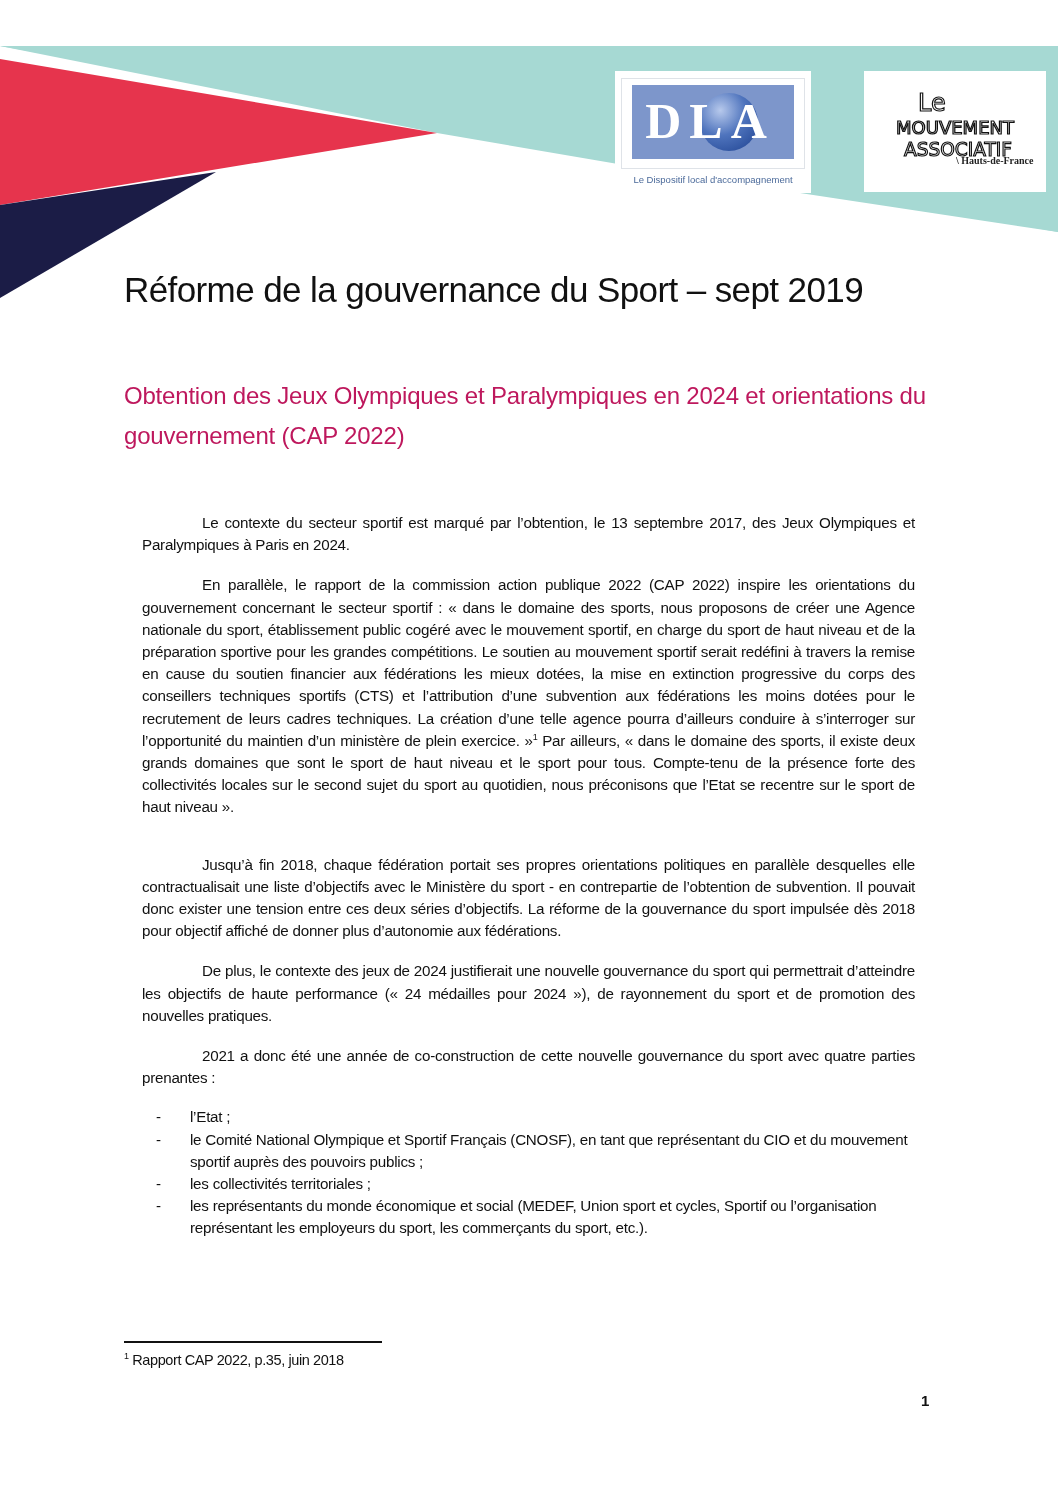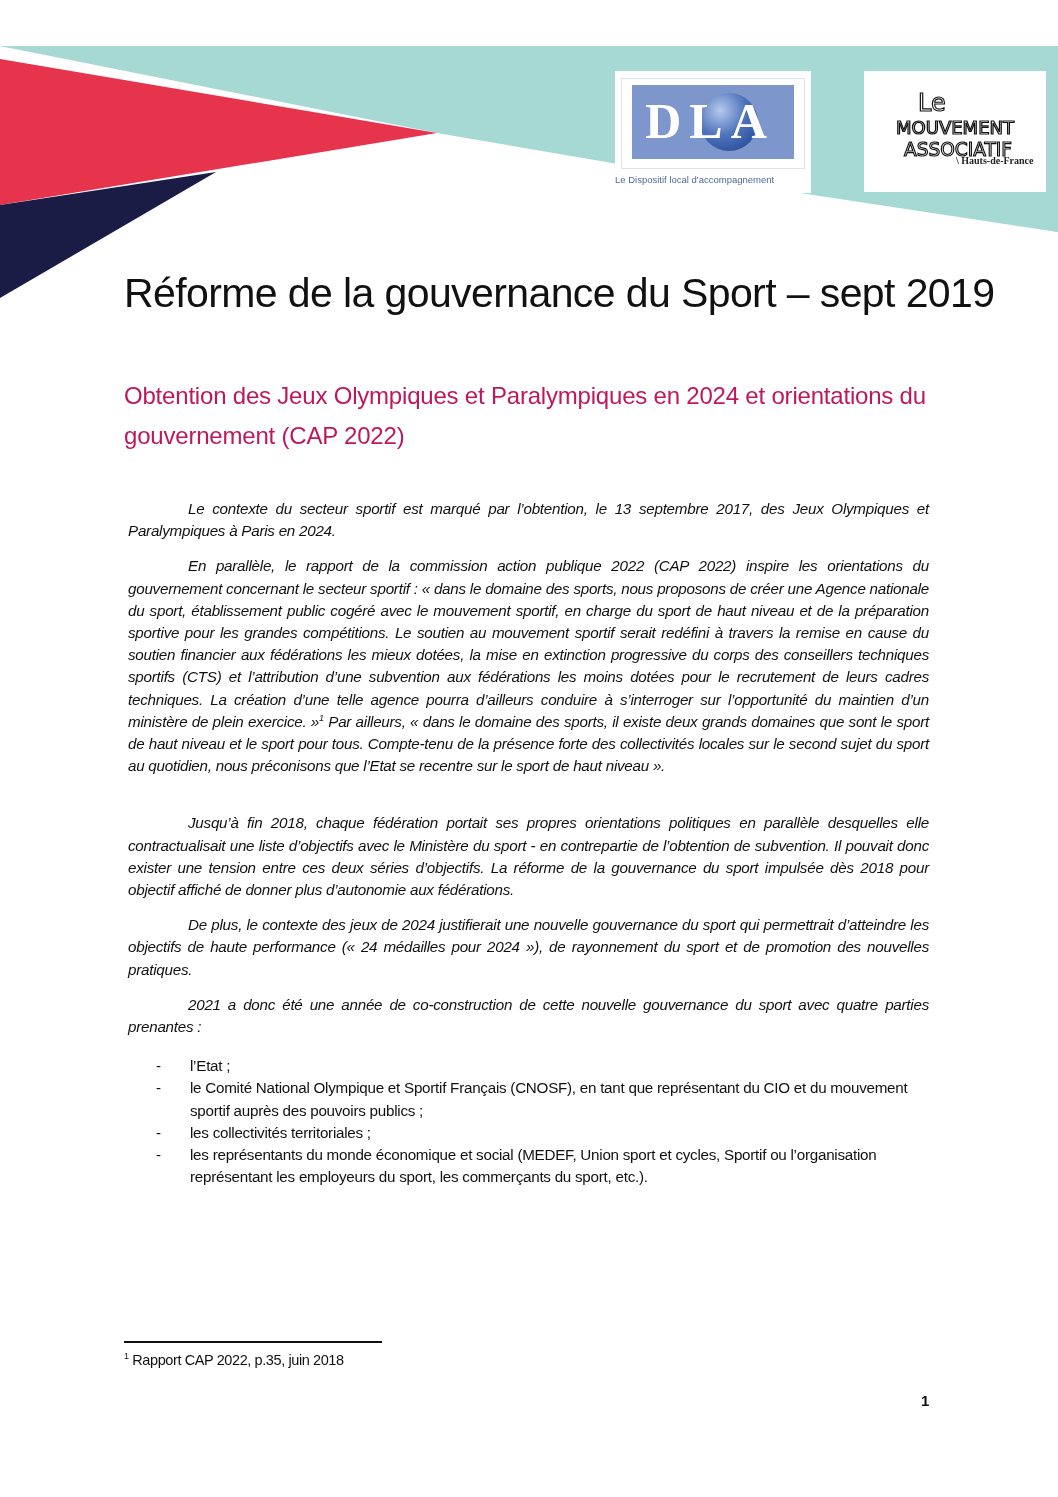--- a/index.html
+++ b/index.html
@@ -8,36 +8,36 @@
   #banner { position: absolute; left: 0; top: 0; width: 1058px; height: 340px; }
   .logo-box { position: absolute; background: #fff; }
   #dla-box { left: 615px; top: 71px; width: 196px; height: 122px; background: #fff; }
   #dla-frame { position: absolute; left: 6px; top: 7px; width: 182px; height: 89px; border: 1px solid #dfe3e8; background:#fff; }
   #dla-inner { position: absolute; left: 17px; top: 14px; width: 162px; height: 74px; background: #7d96cb; }
   #dla-ball { position: absolute; left: 68px; top: 8px; width: 58px; height: 58px; border-radius: 50%;
               background: radial-gradient(circle at 35% 30%, #b7c9ec 0%, #4f74bd 45%, #1b3f8e 100%); }
   #dla-letters { position: absolute; left: 17px; top: 20px; width: 156px; text-align: center;
                  font-family: "Liberation Serif", serif; font-weight: bold; font-size: 50px; color: #fff;
                  letter-spacing: 8px; line-height: 60px; }
-  #dla-caption { position: absolute; left: 0; top: 103px; width: 196px; 
+  #dla-caption { position: absolute; left: 0; top: 103px; width: 196px; text-align: center;
                  font-size: 9.5px; color: #4b6a9a; }
   #ma-box { left: 841px; top: 71px; width: 182px; height: 121px; margin-left: 23px; }
   #ma-logo { position: absolute; left: 10px; top: 10px; width: 160px; height: 100px; }
   .ma-t { font-family: "DejaVu Sans", sans-serif; fill: none; stroke: #111; stroke-width: 1.2; }
   #ma-sub { position: absolute; left: 92px; top: 84px; font-family: "Liberation Serif", serif; font-weight: bold; font-size: 10px; color: #222; text-align: right; }
 
   #title { position: absolute; left: 124px; top: 270px; font-family: "Liberation Sans", sans-serif;
-           font-size: 41px; color: #111; letter-spacing: -0.6px; white-space: nowrap; }
+           font-size: 35px; color: #111; letter-spacing: -0.6px; white-space: nowrap; }
   #subtitle { position: absolute; left: 124px; top: 376px; width: 820px; font-family: "Liberation Sans", sans-serif;
               font-size: 24px; line-height: 40px; color: #be185d; letter-spacing: -0.2px; }
 
   #content { position: absolute; left: 124px; top: 494px; width: 809px;
              font-family: "Liberation Sans Narrow", "Liberation Sans", sans-serif; font-size: 15.2px; line-height: 22.2px;
              text-align: justify; color: #111; letter-spacing: -0.25px; }
-  #content p { margin: 4px; text-indent: 60px; font-style: italic; }
+  #content p { margin: 18px; text-indent: 60px; }
   .p1 { margin-bottom: 13px !important; }
   .p2 { margin-bottom: 35px !important; }
   .p3 { margin-bottom: 13px !important; }
   .p4 { margin-bottom: 13px !important; }
   .p5 { margin-bottom: 17px !important; }
   sup { font-size: 9px; line-height: 0; }
   ul#stakeholders { list-style: none; margin: 0; padding: 0; }
   ul#stakeholders li { position: relative; padding-left: 66px; text-align: left; margin-bottom: 0; }
   ul#stakeholders li .dash { position: absolute; left: 32px; top: 0; }
 

